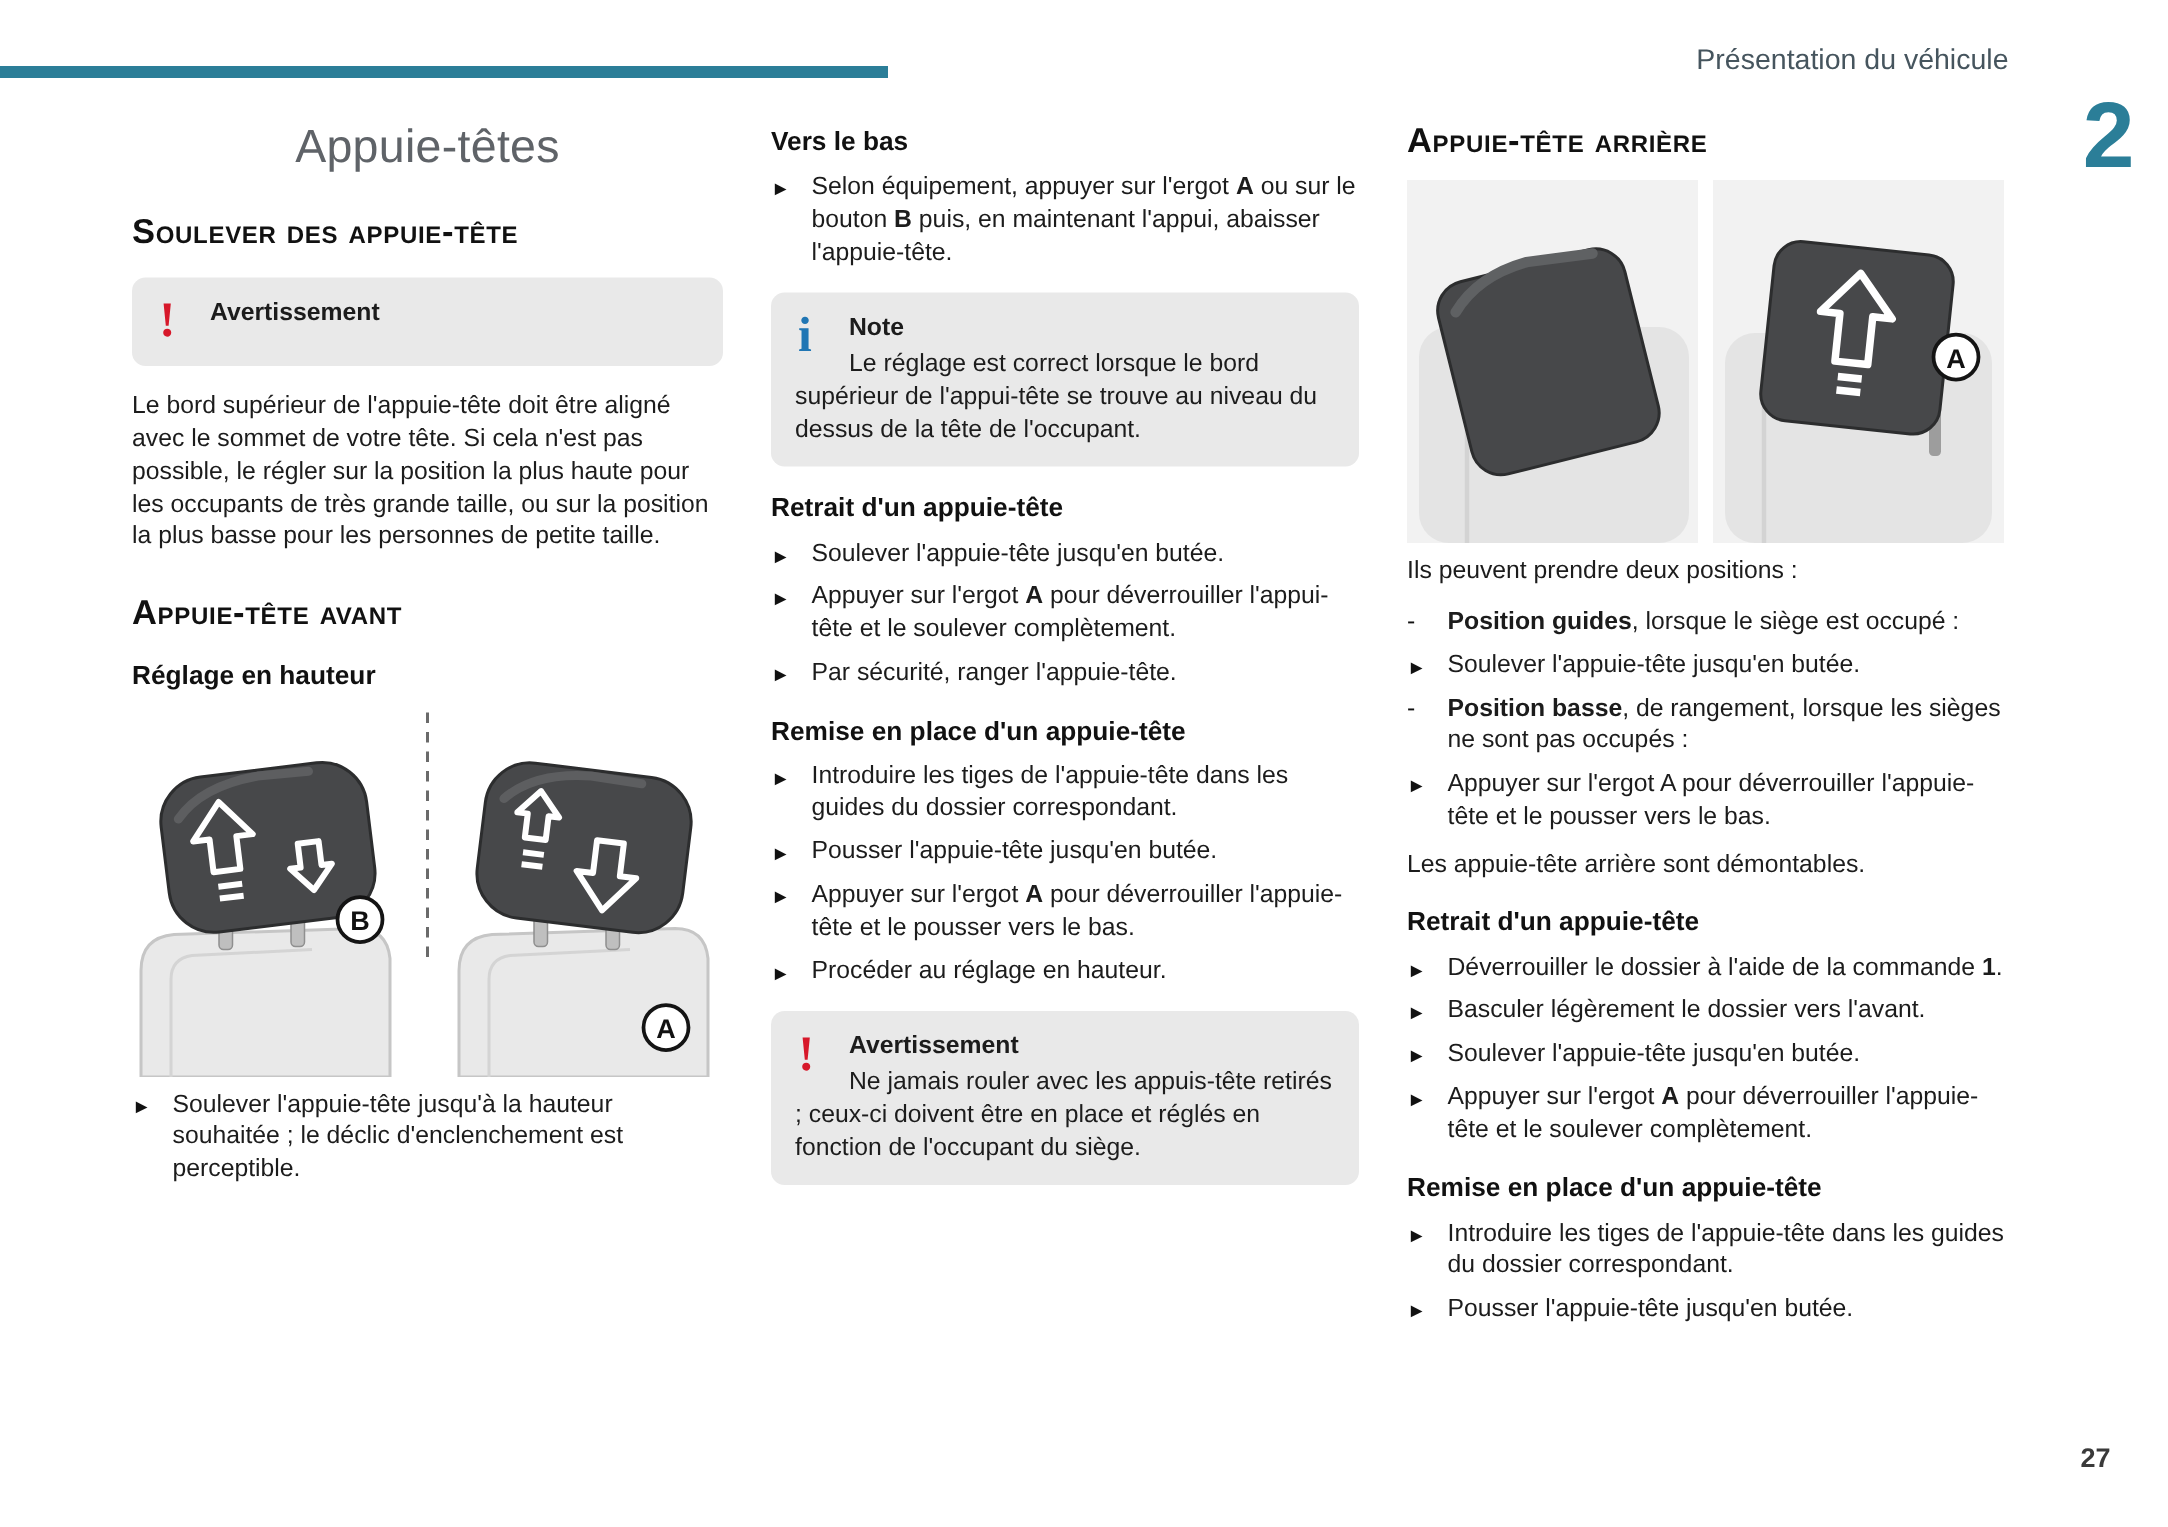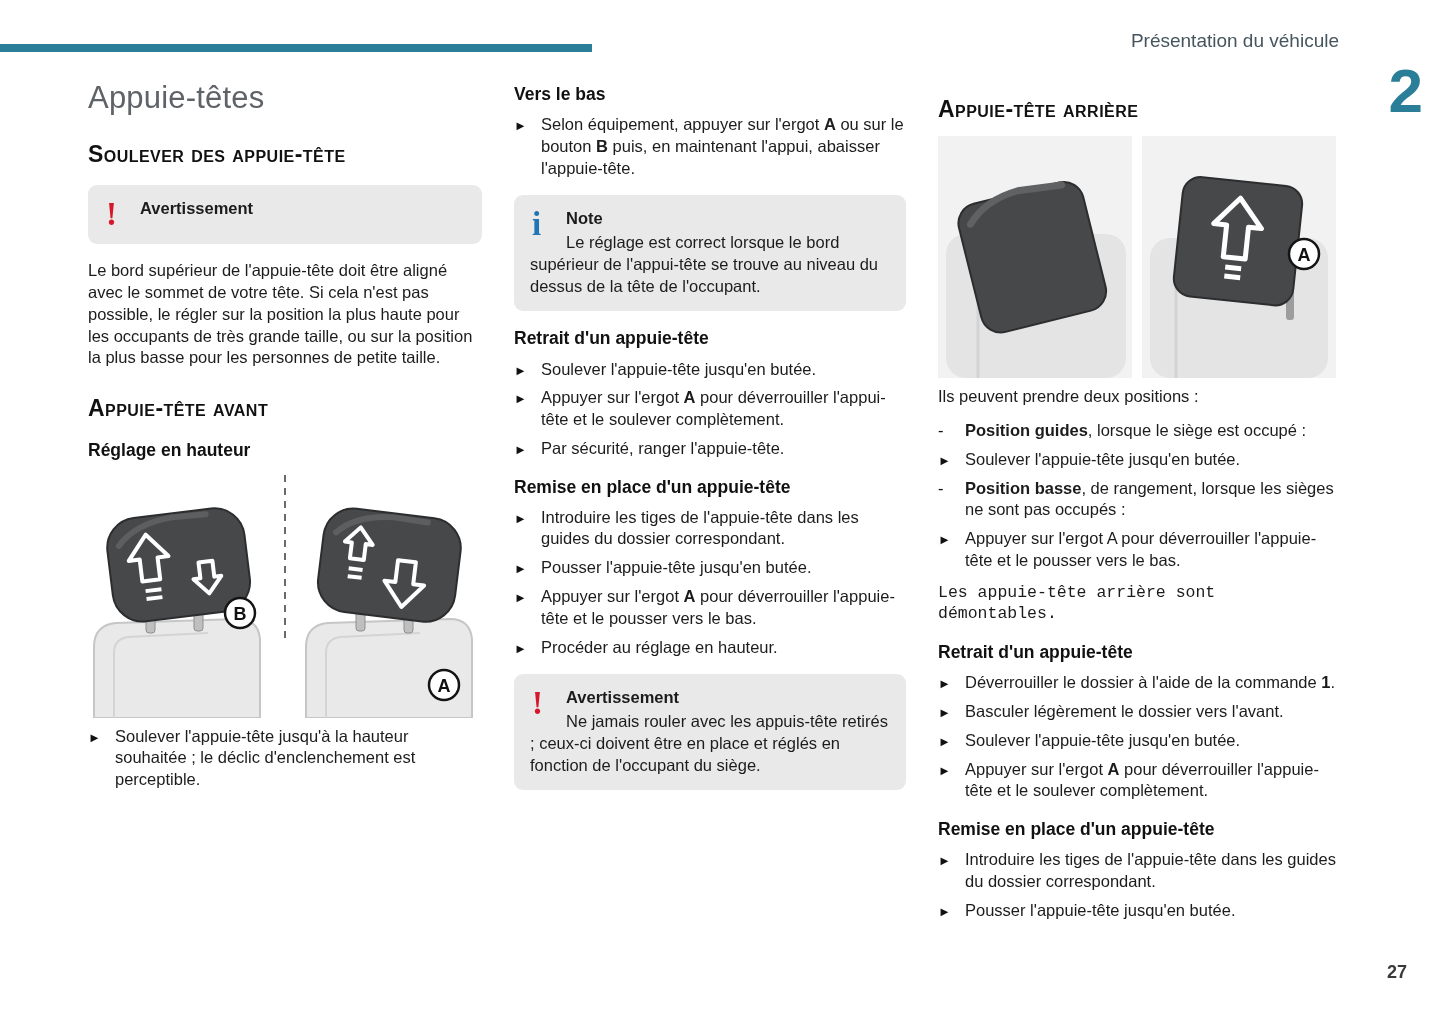--- a/index.html
+++ b/index.html
@@ -9,23 +9,23 @@
   .topbar{position:absolute;left:0;top:44px;width:592px;height:8px;background:var(--accent);}
   .running-header{position:absolute;top:30px;right:106px;font-size:19px;color:#46555e;text-align:center;}
   .chapter-num{position:absolute;top:60px;right:22px;font-size:62px;font-weight:700;color:var(--accent);line-height:1;}
   .pageno{position:absolute;top:962px;right:38px;font-size:18px;font-weight:700;color:#3a3a3a;}
 
   .col{position:absolute;top:78px;font-size:16.5px;line-height:1.32;color:#1c1c1c;}
   .col1{left:88px;width:394px;}
   .col2{left:514px;width:392px;}
   .col3{left:938px;width:400px;}
 
-  h1{font-size:31px;font-weight:400;color:var(--title);margin:0 0 20px;letter-spacing:.2px;}
+  h1{font-size:31px;font-weight:400;color:var(--title);margin:0 0 20px;letter-spacing:.2px;text-align:center;}
   h2{font-size:23px;font-weight:700;color:#111;font-variant:small-caps;letter-spacing:.02em;margin:24px 0 12px;}
-  h2.first{margin-top:16px;}
+  h2.first{margin-top:0;}
   h3{font-size:17.5px;font-weight:700;margin:16px 0 8px;color:#111;}
   h3.first{margin-top:5px;}
   p{margin:0 0 12px;}
 
   .box{background:var(--box);border-radius:9px;padding:13px 16px 14px;margin:16px 0 16px;overflow:hidden;}
   .ficon{float:left;width:20px;margin:0 14px 0 2px;font-size:33px;line-height:32px;font-weight:700;font-family:"Liberation Serif", serif;}
   .ficon.warn{color:var(--warning);}
   .ficon.info{color:var(--info);}
   .box-title{display:block;font-weight:700;margin-bottom:2px;}
 
@@ -202,21 +202,21 @@
     </div>
     <div class="bullet">
       <span class="mark dashm">-</span>
       <span class="txt"><b>Position basse</b><span>, de rangement, lorsque les sièges ne sont pas occupés :</span></span>
     </div>
     <div class="bullet">
       <span class="mark">►</span>
       <span class="txt"><span>Appuyer sur l'ergot A pour déverrouiller l'appuie-tête et le pousser vers le bas.</span></span>
     </div>
 
-    <p style="margin-top:10px;font-family:Liberation Mono, monospace;">Les appuie-tête arrière sont démontables.</p>
+    <p style="margin-top:10px;">Les appuie-tête arrière sont démontables.</p>
 
     <h3>Retrait d'un appuie-tête</h3>
     <div class="bullet">
       <span class="mark">►</span>
       <span class="txt"><span>Déverrouiller le dossier à l'aide de la commande </span><b>1</b><span>.</span></span>
     </div>
     <div class="bullet">
       <span class="mark">►</span>
       <span class="txt"><span>Basculer légèrement le dossier vers l'avant.</span></span>
     </div>

